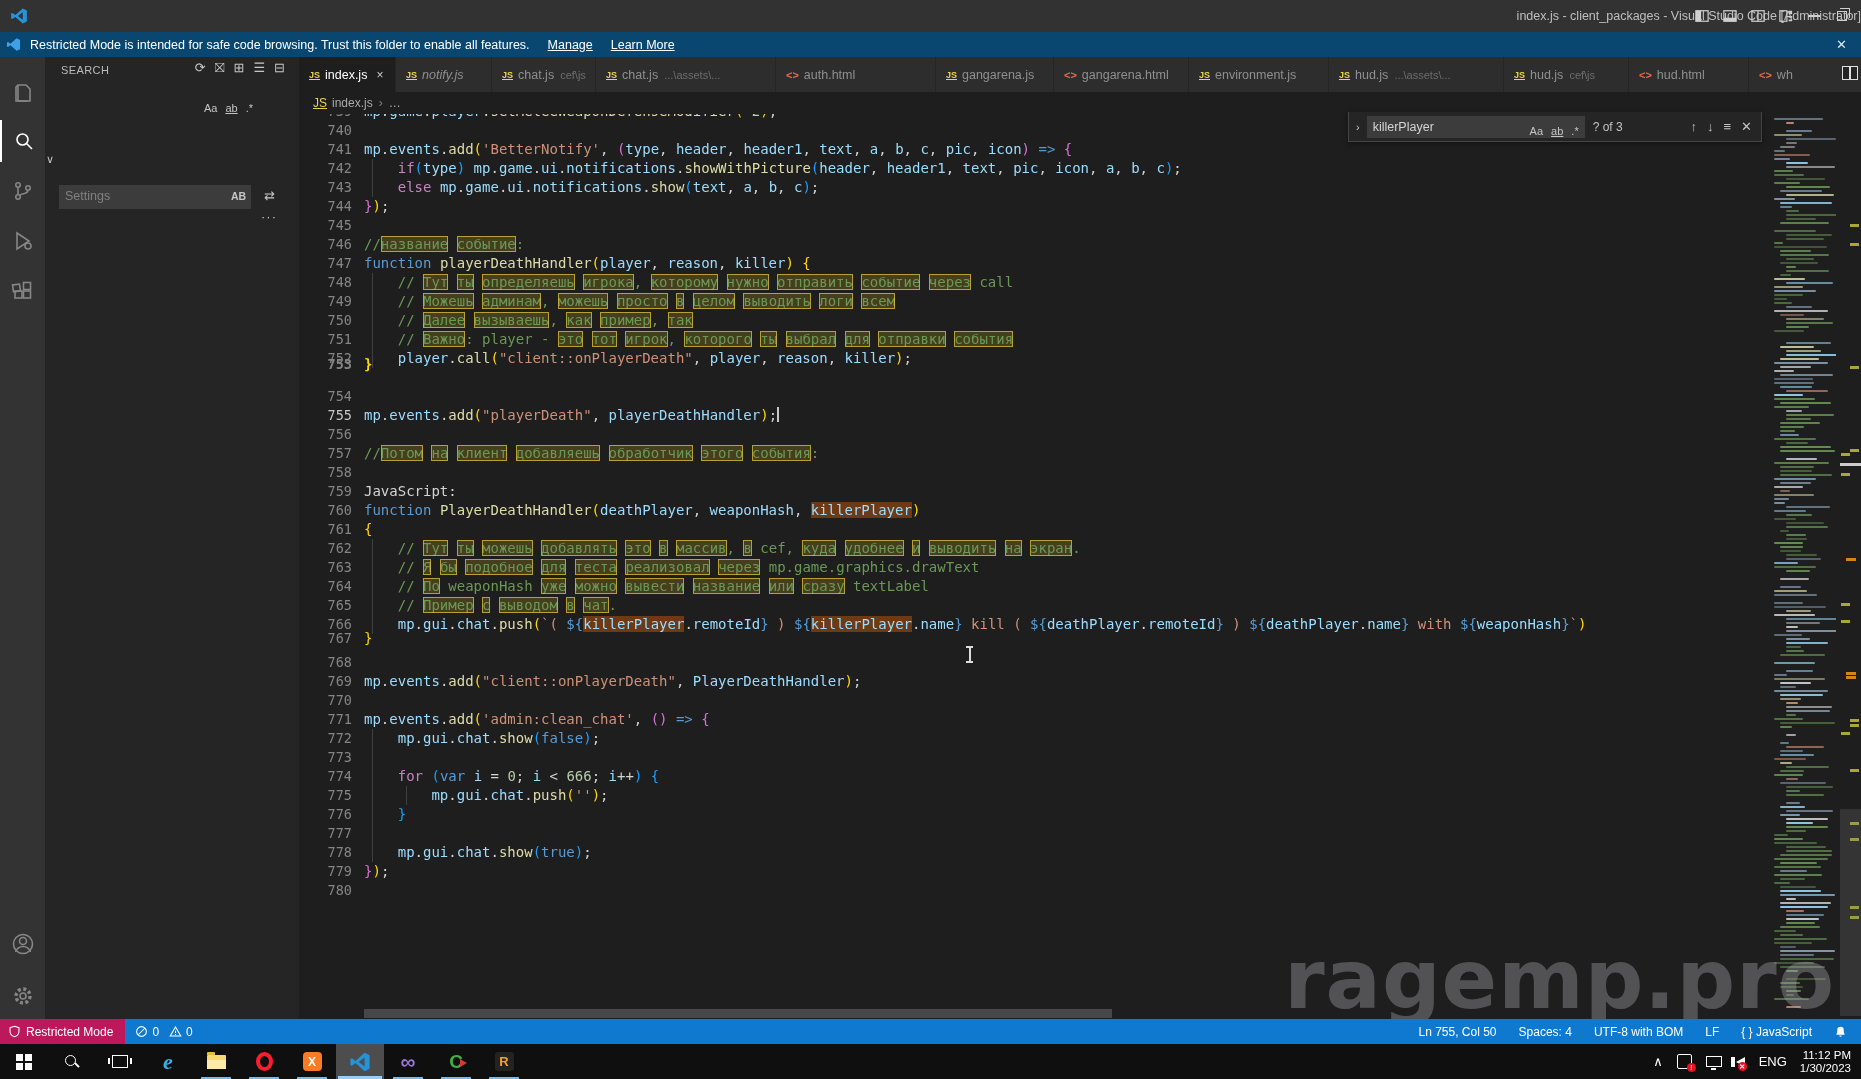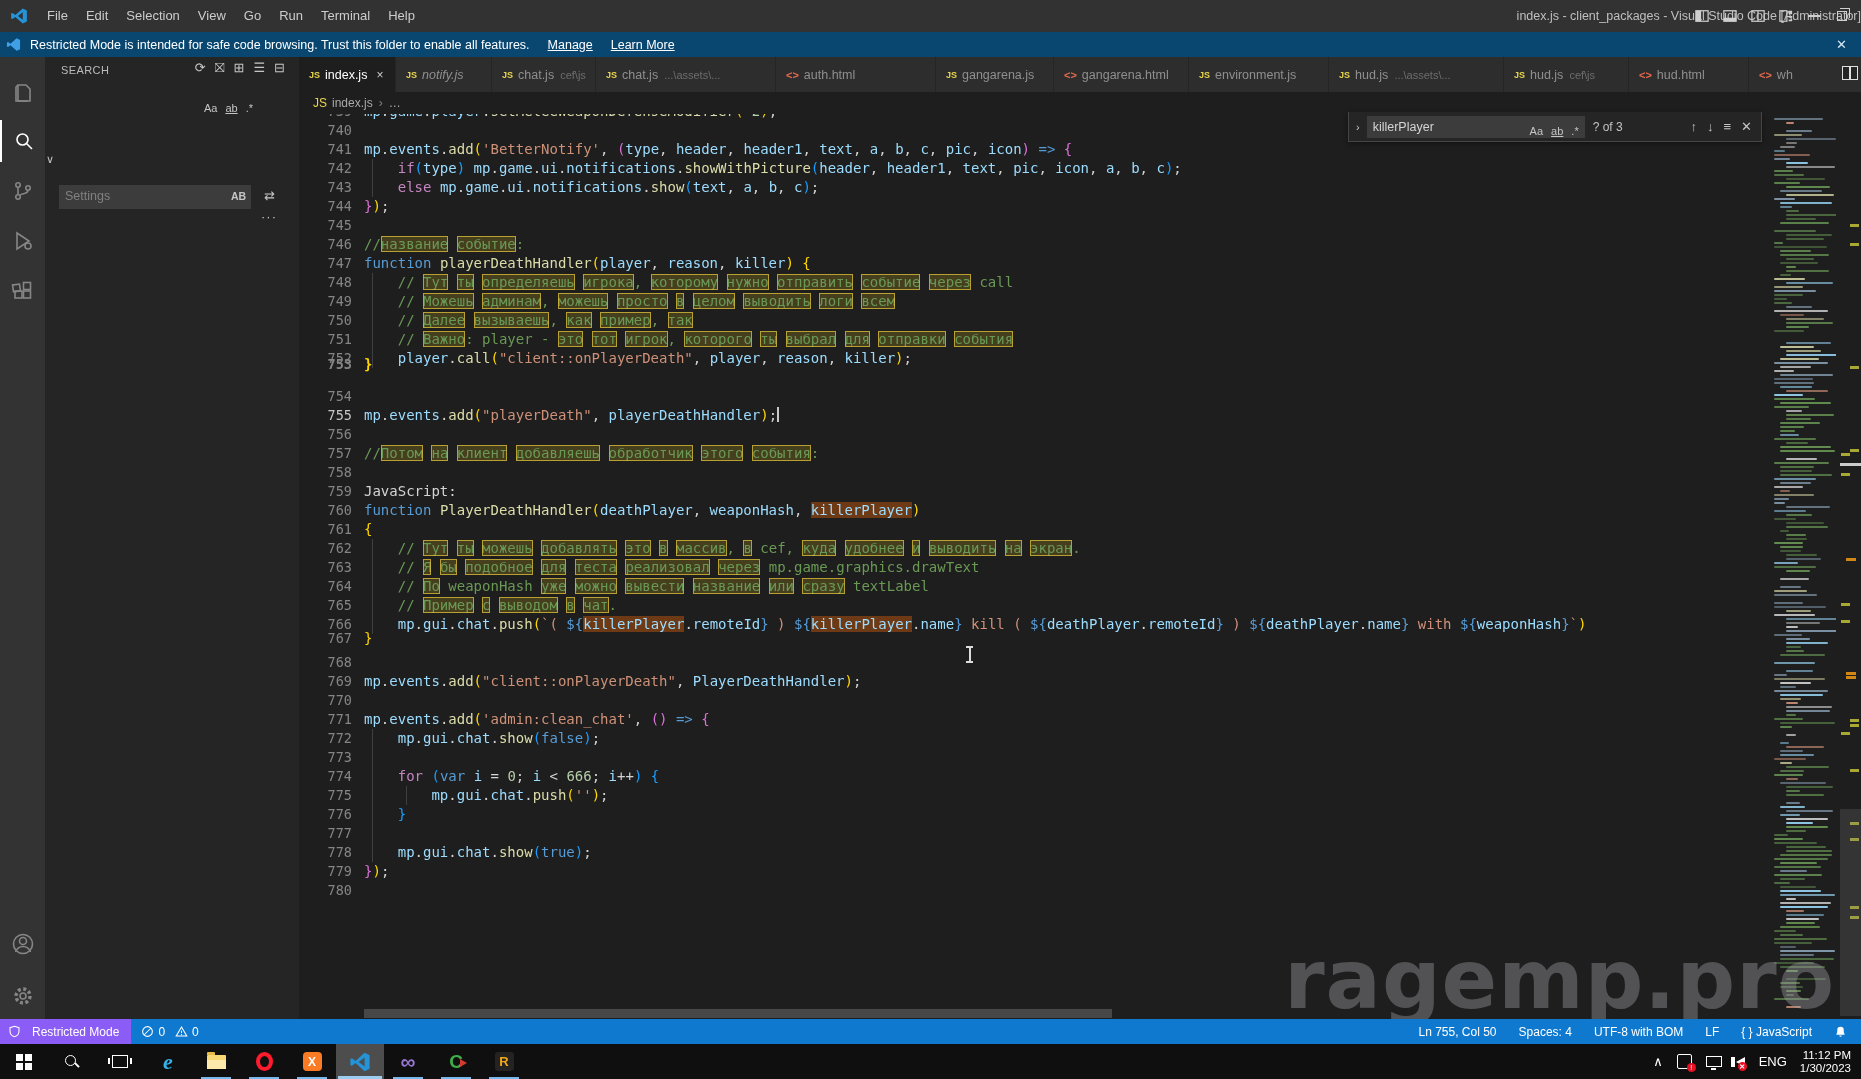--- a/index.html
+++ b/index.html
@@ -54,21 +54,21 @@
 
   
   #editor { position:absolute; left:299px; top:57px; width:1562px; height:962px; background:#1e1e1e; }
 
   #tabbar { position:absolute; left:0; top:0; width:1562px; height:35px; background:#252526;
     display:flex; overflow:hidden; z-index:7; }
   .tab { flex:0 0 auto; height:35px; background:#2d2d2d; border-right:1px solid #252526;
     display:flex; align-items:center; padding:0 10px; font-size:12.5px; color:#8f8f8f; cursor:pointer; overflow:hidden; }
   .tab.active { background:#1e1e1e; color:#ffffff; }
   .tab .ficon { font-size:9px; font-weight:bold; margin-right:5px; flex:0 0 auto; }
-  .ficon.js { color:#e8d44d; }
+  .ficon.js { color:#e8d44d;text-decoration:underline; }
   .ficon.html { color:#e8694d; font-size:11px; }
   .tab .desc { font-size:11px; color:#6d6d6d; margin-left:6px; white-space:nowrap; }
   .tab .close { margin-left:9px; color:#cccccc; font-size:12px; }
   .tab.italic .lbl { font-style:italic; }
   .tab .lbl { white-space:nowrap; }
   #split-editor-btn { position:absolute; right:3px; top:9px; width:16px; height:14px; border:1.5px solid #e0e0e0; z-index:8; background:#252526; }
   #split-editor-btn:before { content:""; position:absolute; left:6px; top:0; bottom:0; width:1.5px; background:#e0e0e0; }
 
   #breadcrumb { position:absolute; left:0; top:35px; width:1562px; height:22px; background:#1e1e1e;
     display:flex; align-items:center; font-size:12px; color:#a9a9a9; padding-left:14px; z-index:6; }
@@ -115,21 +115,21 @@
 
   
   #mouse-ibeam { position:absolute; left:965px; top:646px; width:9px; height:18px; z-index:30; pointer-events:none; }
   #mouse-ibeam:before { content:""; position:absolute; left:4px; top:2px; bottom:2px; width:1.5px; background:#dcdcdc; }
   #mouse-ibeam:after { content:""; position:absolute; left:1px; right:1px; top:0; height:1.5px; background:#dcdcdc;
     box-shadow:0 15px 0 #dcdcdc; }
 
   
   #statusbar { position:absolute; left:0; top:1019px; width:1861px; height:25px; background:#0f79d0;
     display:flex; align-items:center; color:#ffffff; font-size:12px; z-index:20; }
-  #sb-restricted { background:#8b5cf6; height:25px; display:flex; align-items:center; padding:0 12px 0 8px; gap:11px; cursor:pointer; }
+  #sb-restricted { background:#be185d; height:25px; display:flex; align-items:center; padding:0 12px 0 8px; gap:5px; cursor:pointer; }
   #sb-problems { display:flex; align-items:center; gap:4px; padding:0 10px; cursor:pointer; }
   #sb-problems .g { margin-right:6px; }
   #sb-right { margin-left:auto; display:flex; align-items:center; gap:22px; padding-right:14px; }
   #sb-right .sb-item { cursor:pointer; white-space:nowrap; }
   .sb-ico svg { width:13px; height:13px; vertical-align:-2px; }
 
   
   #taskbar { position:absolute; left:0; top:1044px; width:1861px; height:35px; background:#0f0f10;
     display:flex; align-items:stretch; z-index:20; }
   .tb-cell { width:48px; height:35px; display:flex; align-items:center; justify-content:center; position:relative; cursor:pointer; }
@@ -173,30 +173,20 @@
 </style>
 </head>
 <body>
 
 <div id="screen">
 
   <div id="titlebar">
     <svg id="vscode-logo" viewBox="0 0 24 24">
         <path fill="#2493d8" d="M17 2 7.1 10.8 3.2 7.9 1.5 8.8v6.4l1.7.9 3.9-2.9L17 22l5.5-2.6V4.6Zm0 5.1v9.8L10.6 12Z"></path>
       </svg>
-    <div id="menubar" style="display: flex;">
-        <div class="menu-item">File</div>
-        <div class="menu-item">Edit</div>
-        <div class="menu-item">Selection</div>
-        <div class="menu-item">View</div>
-        <div class="menu-item">Go</div>
-        <div class="menu-item">Run</div>
-        <div class="menu-item">Terminal</div>
-        <div class="menu-item">Help</div>
-      </div>
     <div id="window-title">index.js - client_packages - Visual Studio Code [Administrator]</div>
     <div id="win-controls">
       <div class="wc">
           <svg viewBox="0 0 16 16">
             <rect x="1" y="2" width="14" height="12" fill="none" stroke="#cfcfcf" stroke-width="1.4"></rect>
             <rect x="1" y="2" width="6" height="12" fill="#cfcfcf"></rect>
           </svg>
         </div>
       <div class="wc">
           <svg viewBox="0 0 16 16">

